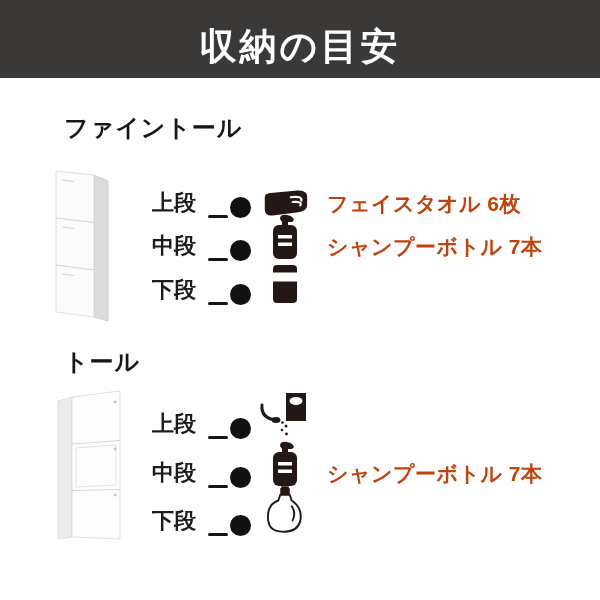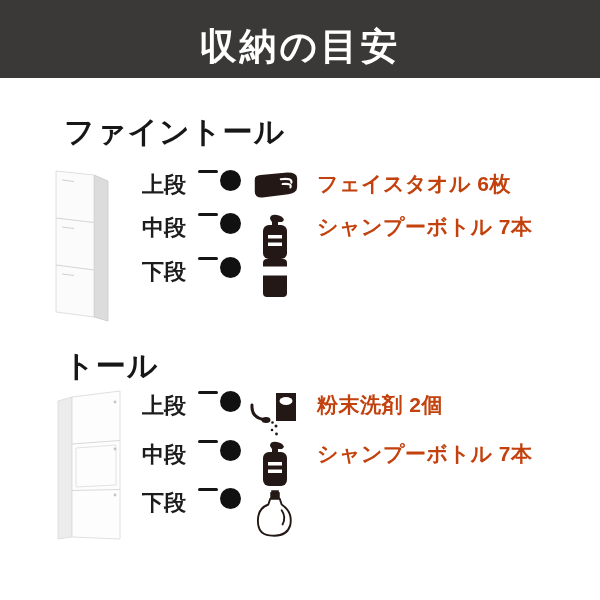--- a/index.html
+++ b/index.html
@@ -8,29 +8,29 @@
     font-family:"Liberation Sans","DejaVu Sans",sans-serif;color:#1c1c1c;
   }
   .header{
     position:absolute;left:0;top:0;width:600px;height:78px;background:#3b3938;
     display:flex;align-items:center;justify-content:center;
   }
   .header-title{
     color:#ffffff;font-size:37px;font-weight:bold;letter-spacing:3px;margin-top:16px;
   }
   .section-title{
-    position:absolute;left:64px;font-size:30px;font-weight:bold;letter-spacing:1px;color:#171717;
+    position:absolute;left:64px;font-size:24px;font-weight:bold;letter-spacing:1px;color:#171717;
   }
   #title-fine-tall{top:112px;}
   #title-tall{top:346px;text-align:center;}
   .cabinet{position:absolute;}
   #cabinet-fine-tall{left:54px;top:167px;}
   #cabinet-tall{left:56px;top:389px;}
   .row{
-    position:absolute;left:142px;height:48px;display:flex;align-items:flex-start;
+    position:absolute;left:152px;height:48px;display:flex;align-items:flex-end;
   }
   .level-label{
     font-size:22px;font-weight:bold;width:50px;color:#1c1c1c;
   }
   .dash{width:20px;height:3px;background:#151515;border-radius:2px;margin-left:6px;}
   .dot{width:21px;height:21px;background:#111111;border-radius:50%;margin-left:2px;}
   .icon-cell{width:56px;margin-left:6px;display:flex;align-items:center;justify-content:center;}
   .item-label{
     font-size:21px;font-weight:bold;margin-left:14px;color:#c2410c;white-space:pre;letter-spacing:0.5px;
   }
@@ -124,21 +124,20 @@
       <rect x="28" y="2" width="20" height="28" fill="#231815"></rect>
       <ellipse cx="38" cy="10" rx="6.5" ry="4" fill="#ffffff"></ellipse>
       <path d="M4,14 Q3,26 15,28.5" fill="none" stroke="#231815" stroke-width="3" stroke-linecap="round"></path>
       <ellipse cx="18" cy="29" rx="4.5" ry="3" fill="#231815"></ellipse>
       <circle cx="24.5" cy="31.5" r="1.3" fill="#231815"></circle>
       <circle cx="28" cy="35" r="1.5" fill="#231815"></circle>
       <circle cx="24" cy="39" r="1.3" fill="#231815"></circle>
       <circle cx="28.5" cy="43" r="1.4" fill="#231815"></circle>
     </svg>
   </span>
-  <span class="item-label">粉末洗剤 2個</span>
 </div>
 
 <div class="row" id="s2-row-1">
   <span class="level-label">中段</span>
   <span class="dash"></span>
   <span class="dot"></span>
   <span class="icon-cell">
     <svg width="34" height="48" viewBox="0 0 34 48">
       <path d="M12,6 Q12,1 19,2 Q25,3 26,7 L24,9 L14,9 Z" fill="#231815"></path>
       <rect x="14" y="7" width="6" height="6" fill="#231815"></rect>

